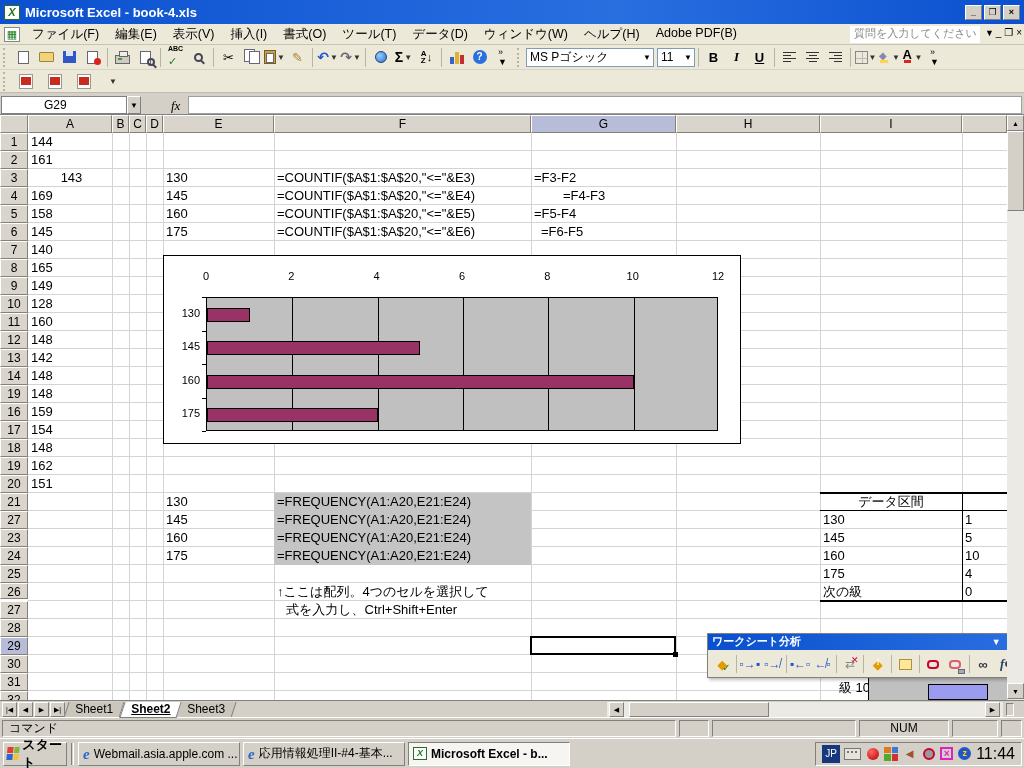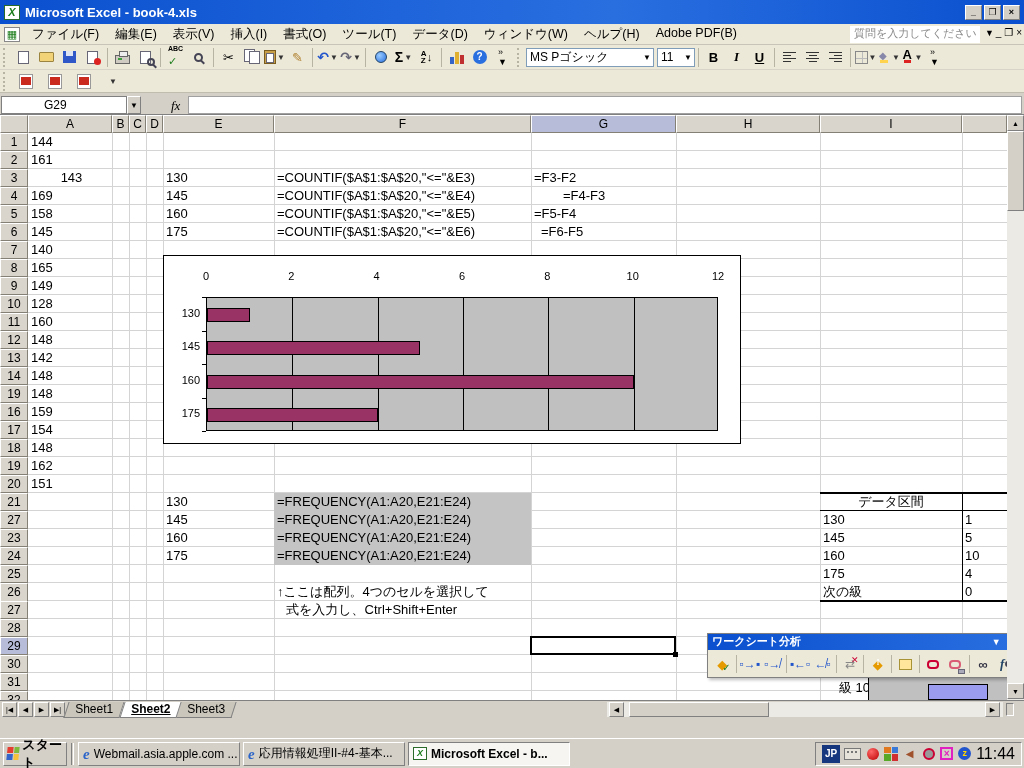--- a/index.html
+++ b/index.html
@@ -110,21 +110,21 @@
     border-right:1px solid #fff;border-bottom:1px solid #fff;line-height:15px;padding:0 6px}
   #taskbar{left:0;top:738px;width:1024px;height:30px;background:#d4d0c8;border-top:1px solid #fff;display:flex;align-items:center}
   #startbtn{width:64px;height:24px;margin-left:3px;display:flex;align-items:center;gap:3px;padding-left:3px;
     font-weight:bold;font-size:13px;background:#d4d0c8}
   .tkdiv{width:3px;height:22px;border-left:1px solid #808080;border-right:1px solid #fff;margin:0 4px}
   .task{width:162px;height:24px;margin-right:3px;display:flex;align-items:center;gap:4px;padding:0 4px;
     font-size:12px;background:#d4d0c8;overflow:hidden;white-space:nowrap}
   .task.active{background:#f6f5f1;font-weight:bold}
   .ie{color:#2a64c8;font-weight:bold;font-style:italic;font-family:"Liberation Serif",serif;font-size:15px;line-height:12px}
   #tray{margin-left:auto;height:24px;margin-right:2px;display:flex;align-items:center;gap:4px;padding:0 6px}
-  .jp{width:18px;height:18px;background:#16377e;color:#fff;font-size:10px;font-weight:bold;text-align:center;line-height:17px}
+  .jp{width:18px;height:18px;background:#16377e;color:#fff;font-size:10px;font-weight:normal;text-align:center;line-height:17px}
   .kbd{width:17px;height:12px;background:#e6e3da;border:1px solid #777;position:relative}
   .kbd::before{content:"";position:absolute;left:2px;top:2px;width:11px;height:2px;
     background:repeating-linear-gradient(90deg,#777 0 2px,#0000 2px 4px)}
   .ticon{width:15px;height:15px;display:flex;align-items:center;justify-content:center;font-size:10px;font-weight:bold}
   .sq4{width:14px;height:14px;display:grid;grid-template:1fr 1fr/1fr 1fr;gap:1px}
   .sq4 i{display:block}
 </style>
 </head>
 <body>
 
@@ -385,21 +385,21 @@
         <div class="rh" style="left:0;top:288px;width:28px;height:18px">16</div>
         <div class="rh" style="left:0;top:306px;width:28px;height:18px">17</div>
         <div class="rh" style="left:0;top:324px;width:28px;height:18px">18</div>
         <div class="rh" style="left:0;top:342px;width:28px;height:18px">19</div>
         <div class="rh" style="left:0;top:360px;width:28px;height:18px">20</div>
         <div class="rh" style="left:0;top:378px;width:28px;height:18px">21</div>
         <div class="rh" style="left:0;top:396px;width:28px;height:18px">27</div>
         <div class="rh" style="left:0;top:414px;width:28px;height:18px">23</div>
         <div class="rh" style="left:0;top:432px;width:28px;height:18px">24</div>
         <div class="rh" style="left:0;top:450px;width:28px;height:18px">25</div>
-        <div class="rh" style="left:0;top:468px;width:28px;height:34px">26</div>
+        <div class="rh" style="left:0;top:468px;width:28px;height:16px">26</div>
         <div class="rh" style="left:0;top:486px;width:28px;height:18px">27</div>
         <div class="rh" style="left:0;top:504px;width:28px;height:18px">28</div>
         <div class="rh selhdr" style="left:0;top:522px;width:28px;height:18px">29</div>
         <div class="rh" style="left:0;top:540px;width:28px;height:18px">30</div>
         <div class="rh" style="left:0;top:558px;width:28px;height:18px">31</div>
         <div class="rh" style="left:0;top:576px;width:28px;height:18px">32</div>
       </div>
     <div id="cells">
         <div class="cell" style="left:28px;top:18px;width:84px;">144</div>
         <div class="cell" style="left:28px;top:36px;width:84px;">161</div>
@@ -582,20 +582,28 @@
           <span>Sheet3</span>
         </div></span>
     <div id="hsb">
       <span class="navb bevel" style="left:2px;top:0">◀</span>
       <span class="bevel" style="position:absolute;left:22px;top:0;width:140px;height:15px;background:#d4d0c8"></span>
       <span class="navb bevel" style="left:378px;top:0">▶</span>
     </div>
     <span class="sunken" style="position:absolute;left:1006px;top:2px;width:8px;height:13px"></span>
   </div>
 
+  <div id="statusbar" class="abs">
+    <span class="spanel" style="left:2px;width:674px">コマンド</span>
+    <span class="spanel" style="left:679px;width:30px"></span>
+    <span class="spanel" style="left:712px;width:144px"></span>
+    <span class="spanel" style="left:859px;width:90px;text-align:center">NUM</span>
+    <span class="spanel" style="left:952px;width:46px"></span>
+    <span class="spanel" style="left:1001px;width:21px"></span>
+  </div>
 
   <div id="taskbar" class="abs">
     <span id="startbtn" class="bevel">
       <span class="flag">
         <i style="background:#e33e30"></i>
           <i style="background:#7eb93c"></i>
           <i style="background:#3565c8"></i>
           <i style="background:#f6c03a"></i>
       </span>
       <span>スタート</span>

